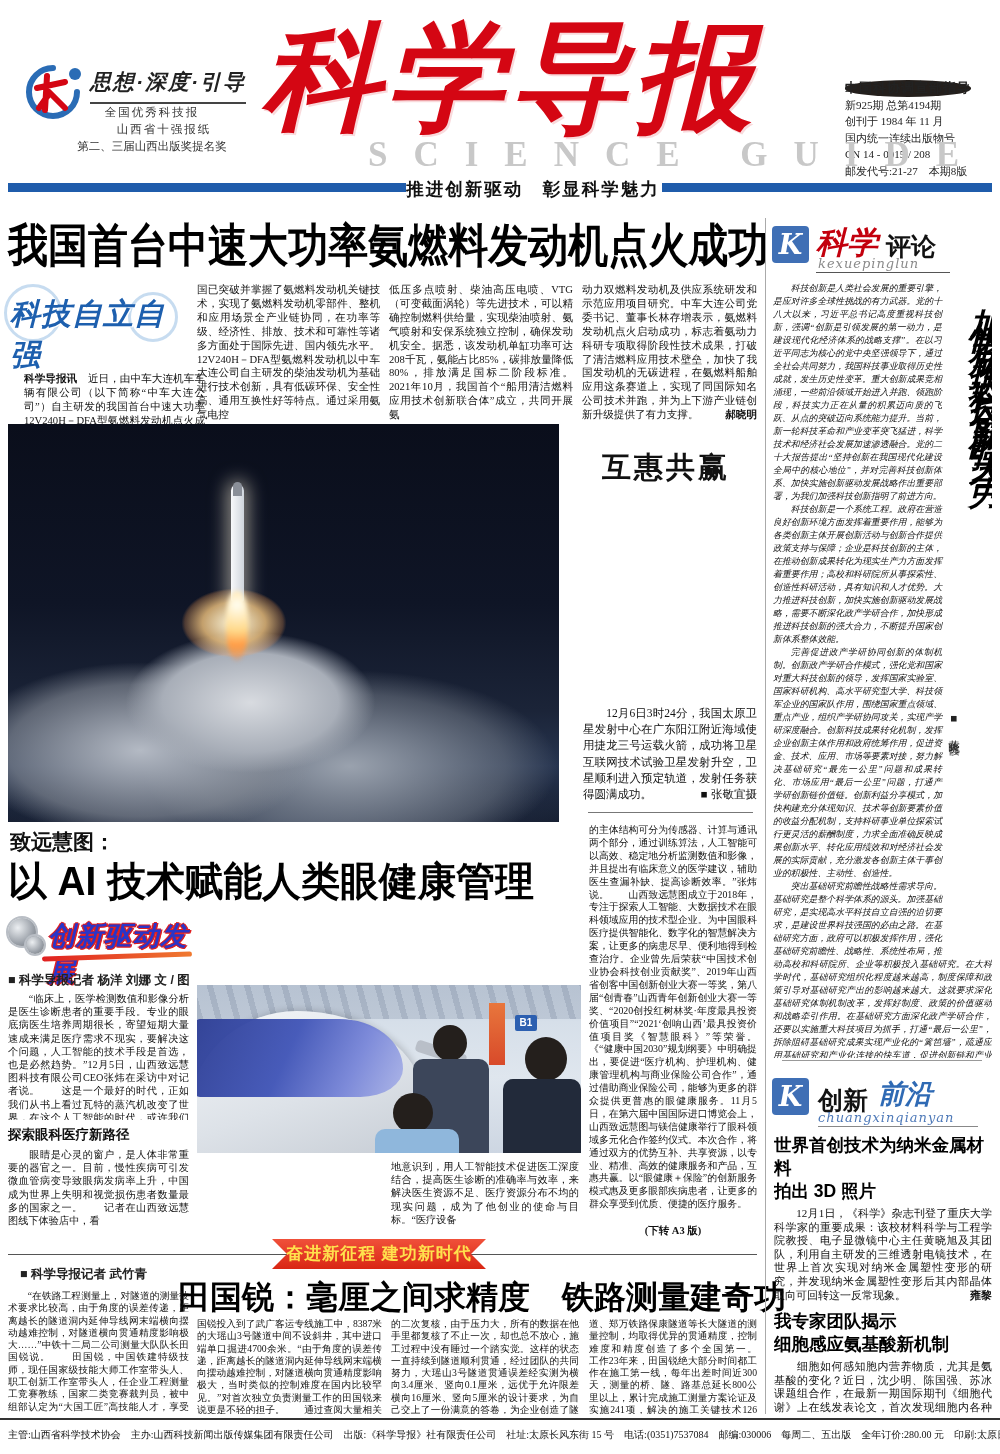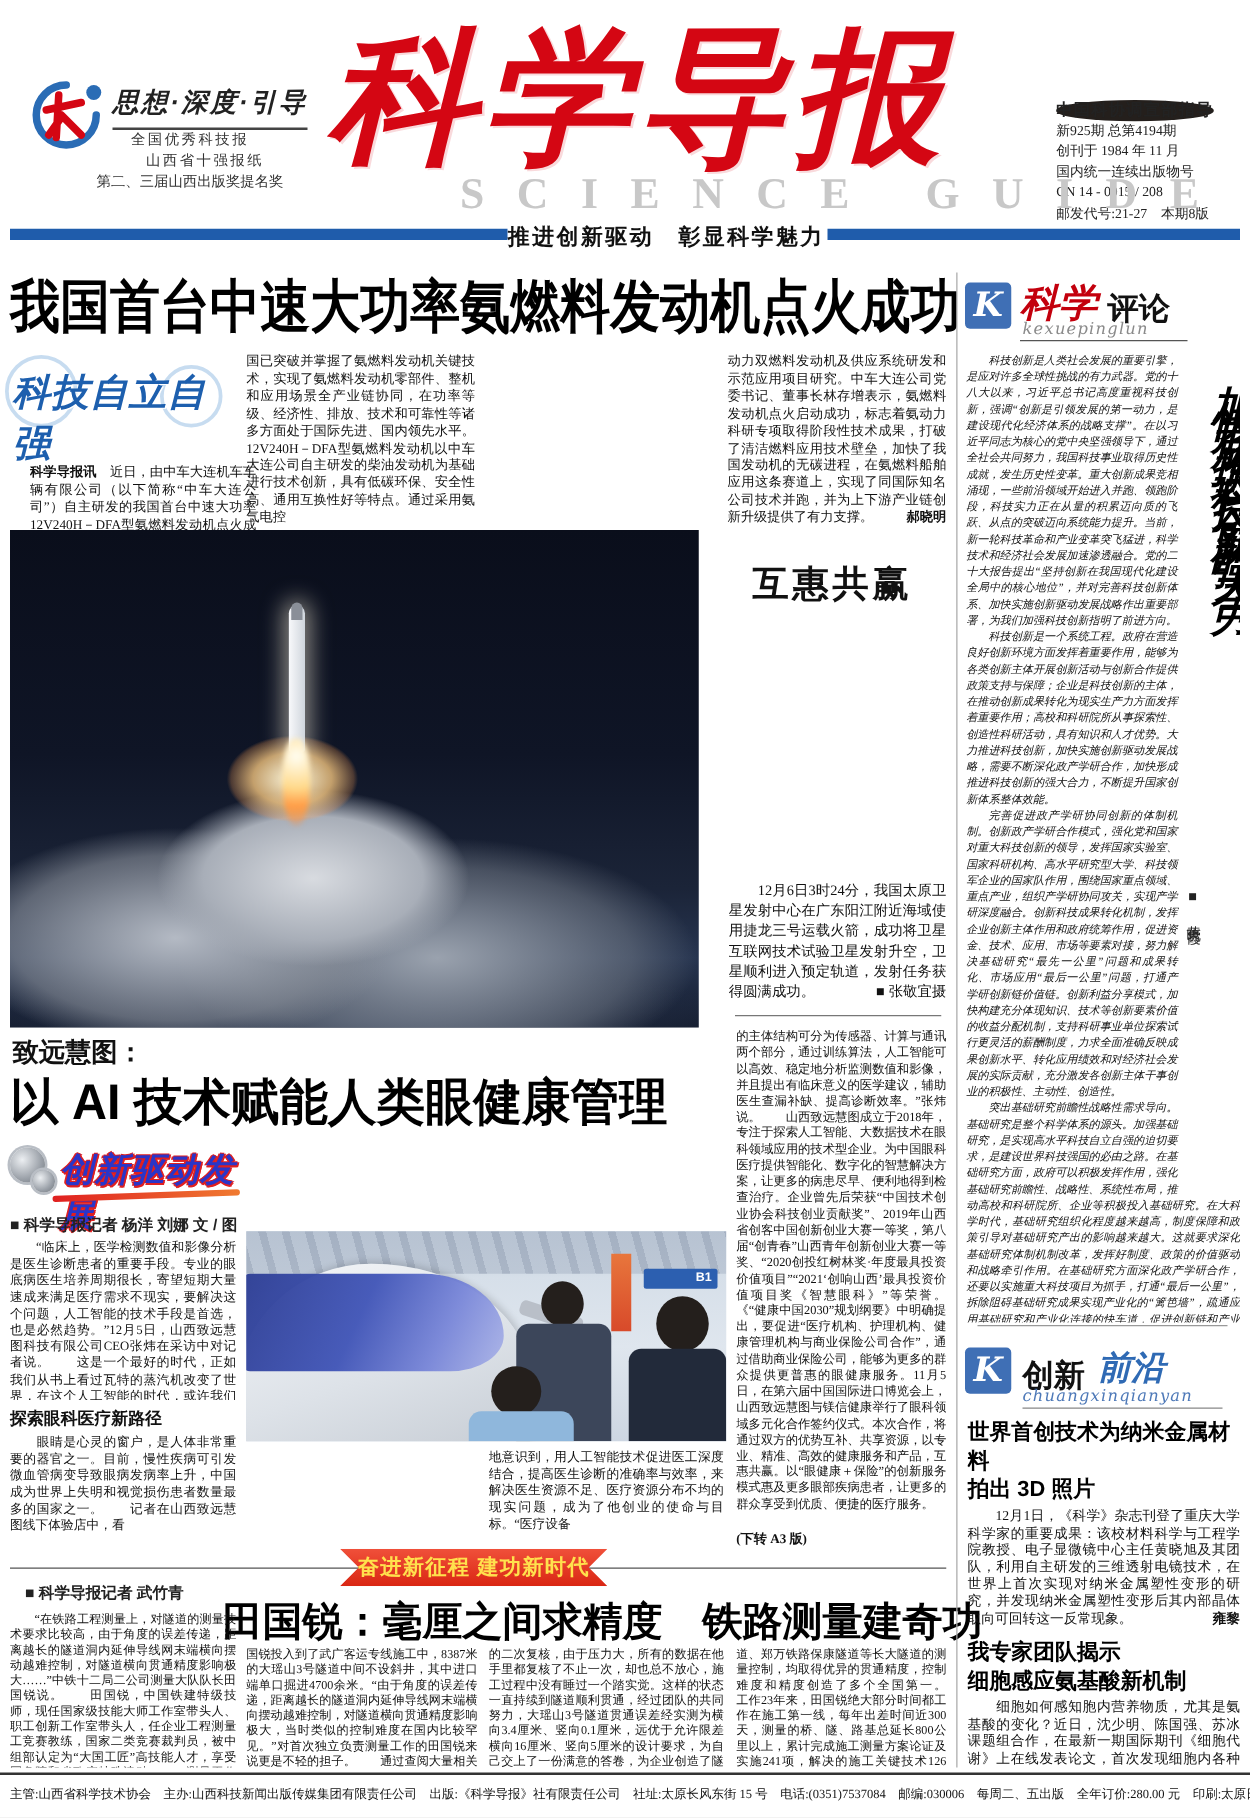--- a/index.html
+++ b/index.html
@@ -26,21 +26,21 @@
   .h-rail{font-family:"Liberation Sans",sans-serif;font-weight:900;font-size:32px;white-space:nowrap;color:#000;}
   .kicker{font-family:"Liberation Sans",sans-serif;font-weight:bold;font-size:21px;color:#111;}
   .byline{font-family:"Liberation Sans",sans-serif;font-weight:bold;font-size:12.5px;color:#222;}
   .subhead{font-family:"Liberation Sans",sans-serif;font-weight:bold;font-size:13.5px;margin:6px 0 4px 0;}
   
   .bt{font-size:10.6px;line-height:13.9px;text-align:justify;overflow:hidden;}
   .bt-s{font-size:9.7px;line-height:12.3px;text-align:justify;overflow:hidden;}
   .bt-ai{font-size:10.2px;line-height:13.2px;text-align:justify;overflow:hidden;}
   .dateline{font-family:"Liberation Sans",sans-serif;font-weight:bold;}
   .au{float:right;font-weight:bold;font-family:"Liberation Sans",sans-serif;}
-  .turn{font-size:10.5px;text-align:left;font-weight:bold;}
+  .turn{font-size:10.5px;text-align:center;font-weight:bold;}
   
   .k-badge{width:37px;height:37px;background:#3f6fb5;border-radius:4px;color:#fff;text-align:center;
            font-family:"DejaVu Serif",serif;font-weight:bold;font-size:27px;line-height:37px;font-style:italic;}
   .sec-cursive-red{font-family:"DejaVu Serif",serif;font-style:italic;font-weight:900;font-size:31px;color:#c3000d;}
   .sec-rest{font-family:"Liberation Sans",sans-serif;font-weight:bold;font-size:25px;color:#111;}
   .sec-cursive-blue{font-family:"DejaVu Serif",serif;font-style:italic;font-weight:900;font-size:27px;color:#2f6ab4;}
   .sec-pinyin{font-family:"DejaVu Serif",serif;font-style:italic;font-size:13px;color:#8a8a8a;letter-spacing:1px;}
   .sec-pinyin.blue{color:#4e79b8;}
   .sec-rule{border-bottom:1.5px solid #555;}
   .essay{font-style:italic;font-size:8.9px;line-height:13px;text-align:justify;color:#101010;overflow:hidden;}
@@ -83,21 +83,21 @@
   .p2ceil{position:absolute;left:0;top:0;width:100%;height:34px;
           background:repeating-linear-gradient(75deg,#9fabbd 0 6px,#b7c2d1 6px 18px);opacity:.8;}
   .p2machine{position:absolute;left:-8px;bottom:-6px;width:235px;height:148px;border-radius:46% 54% 6px 6px/70% 62% 6px 6px;
              background:linear-gradient(160deg,#f5f7f9,#dde2e8 55%,#c6ccd4);box-shadow:2px -2px 6px rgba(0,0,0,.15);}
   .p2screen{position:absolute;left:4px;top:8px;width:210px;height:78px;border-radius:10px 90px 60px 10px/10px 70px 40px 10px;
             background:linear-gradient(115deg,#25368f 0%,#3a4fb5 45%,#7583d8 75%,#aab3e8 100%);opacity:.92;}
   .p2arm{position:absolute;left:218px;top:62px;width:52px;height:12px;background:#b9bfc8;transform:rotate(18deg);border-radius:4px;}
   .head{position:absolute;border-radius:50%;background:#241f1c;}
   .torso{position:absolute;border-radius:10px 10px 0 0;}
   .p2sign{position:absolute;background:#2c5fb0;color:#fff;font-family:"Liberation Sans",sans-serif;font-weight:bold;
-          font-size:10px;text-align:center;line-height:16px;border-radius:2px;padding-left:37px;}
+          font-size:10px;text-align:center;line-height:16px;border-radius:2px;}
   .p2banner{position:absolute;background:linear-gradient(180deg,#e8763c,#d84a2a);}
   
   .vrule{width:1px;background:#aaa;}
   .hrule{height:1px;background:#777;}
   .footer{font-size:10px;color:#111;white-space:nowrap;}
   .logo-svg{display:block;}
 </style>
 </head>
 <body>
 
@@ -137,20 +137,21 @@
   <div class="abs" style="left:8px;top:284px;width:182px;height:62px;">
     <div class="stamp" style="left:-4px;top:0px;width:52px;height:52px;"></div>
     <div class="stamp" style="left:120px;top:8px;width:44px;height:44px;"></div>
     <div class="abs badge1" style="left:2px;top:10px;">科技自立自强</div>
   </div>
 
   <div class="abs bt" style="left:24px;top:352px;width:181px;height:70px;margin-top:20px;">
     <span class="dateline">科学导报讯</span><span>　近日，由中车大连机车车辆有限公司（以下简称“中车大连公司”）自主研发的我国首台中速大功率12V240H－DFA型氨燃料发动机点火成功，标志着我</span>
   </div>
   <div class="abs bt" style="left:197px;top:283px;width:183px;height:139px;">国已突破并掌握了氨燃料发动机关键技术，实现了氨燃料发动机零部件、整机和应用场景全产业链协同，在功率等级、经济性、排放、技术和可靠性等诸多方面处于国际先进、国内领先水平。　　12V240H－DFA型氨燃料发动机以中车大连公司自主研发的柴油发动机为基础进行技术创新，具有低碳环保、安全性高、通用互换性好等特点。通过采用氨气电控</div>
+  <div class="abs bt" style="left:389px;top:283px;width:184px;height:139px;">低压多点喷射、柴油高压电喷、VTG（可变截面涡轮）等先进技术，可以精确控制燃料供给量，实现柴油喷射、氨气喷射和安保系统独立控制，确保发动机安全。据悉，该发动机单缸功率可达208千瓦，氨能占比85%，碳排放量降低80%，排放满足国标二阶段标准。　　2021年10月，我国首个“船用清洁燃料应用技术创新联合体”成立，共同开展氨</div>
   <div class="abs bt" style="left:582px;top:283px;width:175px;height:139px;">
     <span>动力双燃料发动机及供应系统研发和示范应用项目研究。中车大连公司党委书记、董事长林存增表示，氨燃料发动机点火启动成功，标志着氨动力科研专项取得阶段性技术成果，打破了清洁燃料应用技术壁垒，加快了我国发动机的无碳进程，在氨燃料船舶应用这条赛道上，实现了同国际知名公司技术并跑，并为上下游产业链创新升级提供了有力支撑。</span>
     <span class="au">郝晓明</span>
   </div>
 
   <div class="abs photo1" style="left:8px;top:424px;width:551px;height:398px;">
     <div class="rocket"></div>
     <div class="flame"></div>
   </div>
 

